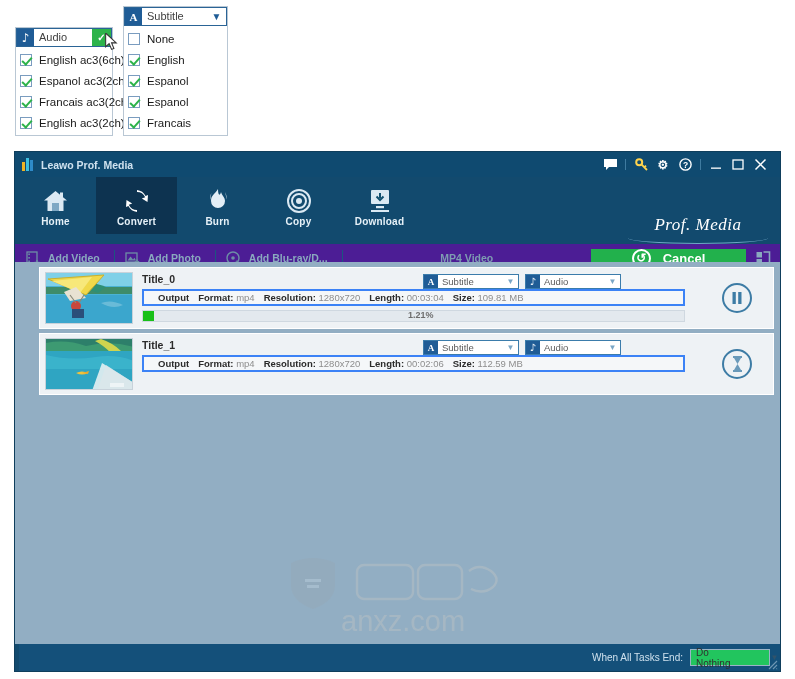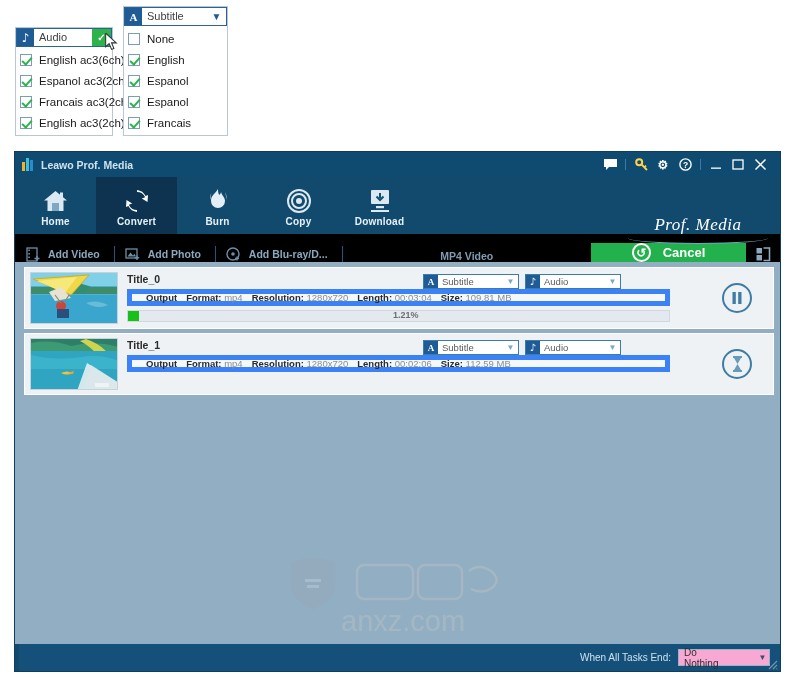--- a/index.html
+++ b/index.html
@@ -109,21 +109,21 @@
     font-family: "Liberation Serif", serif; font-style: italic;
     font-size: 17px; color: #ffffff; letter-spacing: .5px;
   }
   .brand-underline {
     margin-top: 3px; height: 6px;
     border-bottom: 1px solid #6fa6c6;
     border-radius: 50%/0 0 100% 100%;
   }
 
   
-  .actionbar { height: 28px; display: flex; align-items: flex-end; background: #000000; }
+  .actionbar { height: 28px; display: flex; align-items: center; background: #4c1d95; margin-top: 10px; }
   .act {
     display: flex; align-items: center; gap: 7px;
     padding: 0 14px 0 10px;
     color: #8aa9bf; font-size: 10.5px; font-weight: bold;
     border-right: 1px solid #1c5580;
   }
   .act .aico { width: 16px; height: 16px; display: flex; align-items: center; justify-content: center; }
   .fmt-label {
     flex: 1; display: flex; align-items: center; justify-content: center;
     color: #7e9cb2; font-size: 10.5px; font-weight: bold;
@@ -137,39 +137,39 @@
     display: flex; align-items: center; justify-content: center; font-size: 12px;
   }
   .panel-toggle {
     width: 34px; display: flex; align-items: center; justify-content: center;
   }
 
   
   .content {
     position: absolute; left: 0; right: 0; top: 110px; bottom: 27px;
     background: #92aec3;
-    padding: 5px 6px 0 9px;
+    padding: 5px 6px 0 24px;
     overflow: hidden;
   }
 
   .task {
     background: #eef2f5; border: 1px solid #ffffff;
     height: 62px; display: flex; align-items: stretch;
     margin-bottom: 4px; position: relative;
   }
   .thumb-wrap {
     width: 98px; padding: 4px 5px; display: flex; align-items: center;
   }
   .thumb {
     width: 88px; height: 52px; border: 1px solid #c8d2da; overflow: hidden; position: relative;
   }
   .task-body { flex: 1; padding: 5px 0 0 4px; position: relative; }
   .task-title { font-size: 10.5px; font-weight: bold; color: #2b2b2b; margin-bottom: 4px; }
   .detail-row {
-    background: #f5f7f9; border: 5px solid #3b82f6;
+    background: #f5f7f9; border: 2px solid #3b82f6;
     height: 17px; display: flex; align-items: center; gap: 9px;
     padding-left: 14px; font-size: 9.5px; color: #5b5b5b;
     width: 543px;
   }
   .detail-row b { color: #2b2b2b; }
   .detail-row .dim { color: #8d8d8d; }
   .progress-wrap {
     margin-top: 4px; width: 543px; height: 12px;
     background: #e3e9ee; border: 1px solid #cfd8e0; position: relative;
   }
@@ -205,21 +205,21 @@
   }
 
   
   .statusbar {
     position: absolute; left: 4px; right: 0; bottom: 0; height: 27px;
     background: #14507a; display: flex; align-items: center; justify-content: flex-end;
     padding-right: 10px; gap: 7px;
   }
   .status-label { font-size: 10px; color: #cfe1ee; }
   .status-select {
-    width: 92px; height: 17px; background: #f9a8d4; border: 1px solid #9ab4c7;
+    width: 80px; height: 17px; background: #22c55e; border: 1px solid #9ab4c7;
     display: flex; align-items: center; font-size: 10px; color: #303030;
     padding-left: 5px;
     gap: 40px;
   }
   .status-select .scaret { margin-left: auto; margin-right: 4px; font-size: 8px; color: #31536b; }
   .grip {
     position: absolute; right: 2px; bottom: 1px; width: 11px; height: 11px;
   }
 
   

